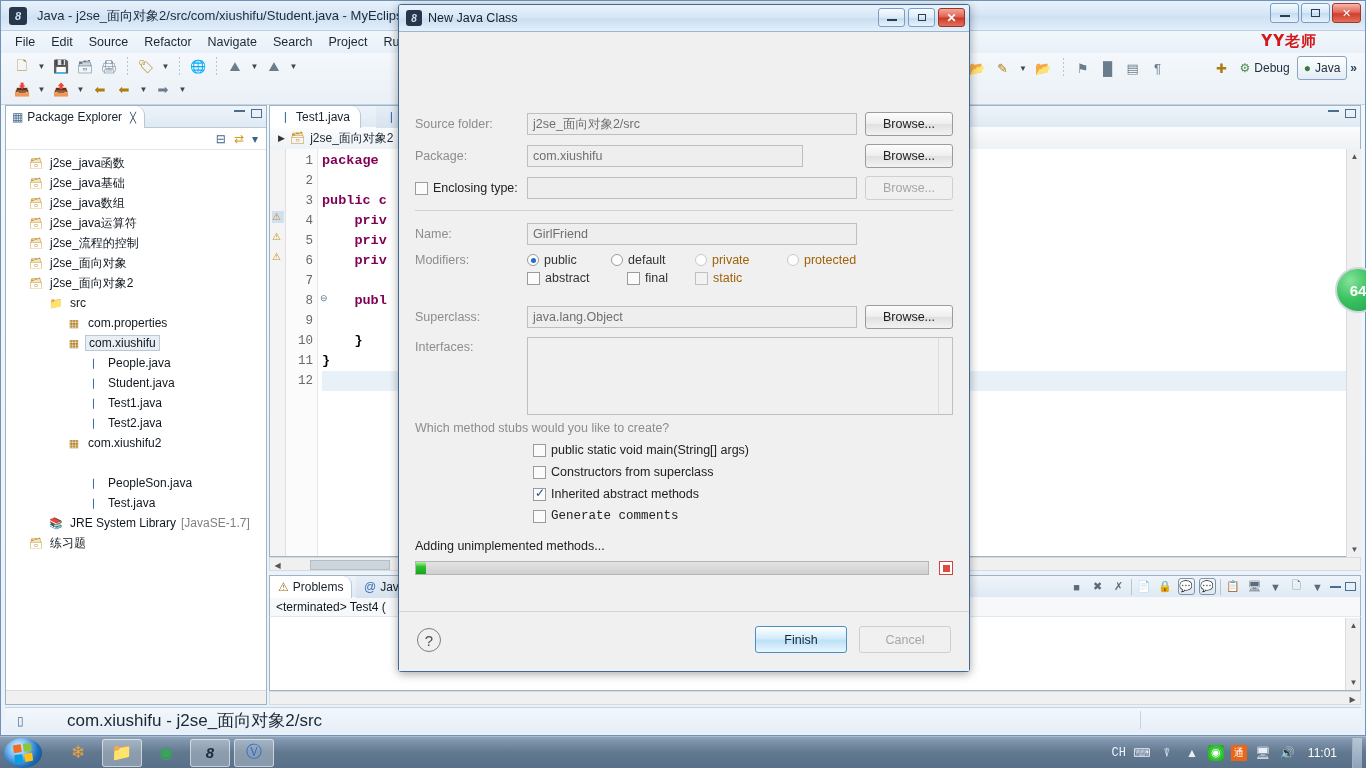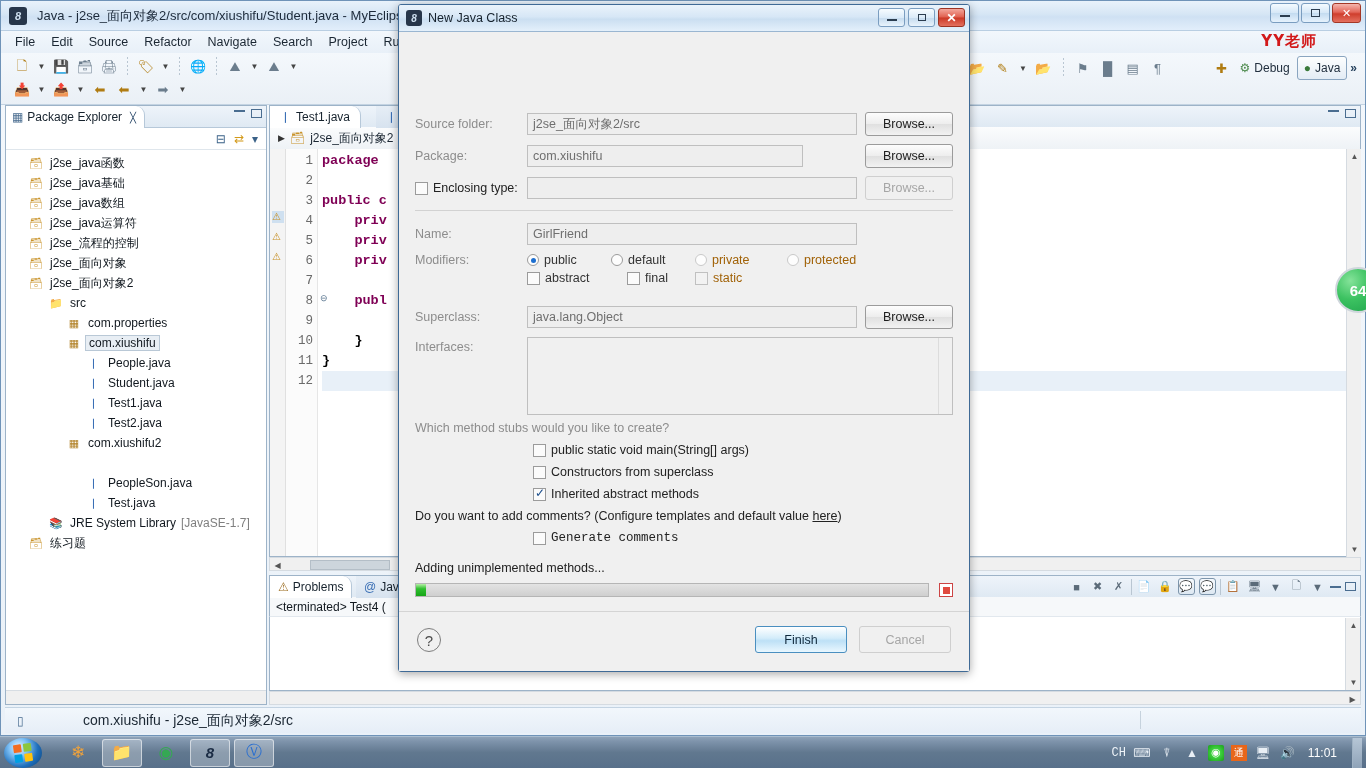--- a/index.html
+++ b/index.html
@@ -175,21 +175,21 @@
   .bt-body { position:absolute; left:0; right:0; top:42px; bottom:14px; background:#fff;
     border:1px solid #9db3c8; border-top:none;}
   .bt-vscroll { position:absolute; right:1px; top:43px; bottom:15px; width:15px; background:#f0f0f0; border-left:1px solid #d5dbe1;}
   .bt-hscroll { position:absolute; left:0; right:0; bottom:0; height:14px; background:#f0f0f0; border:1px solid #d5dbe1;}
 
   
   .statusbar { position:absolute; left:4px; right:4px; bottom:2px; height:26px;
     display:flex; align-items:center; gap:8px;
     background:linear-gradient(180deg,#f2f7fc,#e6eef7); border-top:1px solid #c3d3e2; }
   .st-icon { margin-left:12px; width:18px; font-size:12px; color:#4a6d90;}
-  .st-text { font-size:14px; color:#1b2733; margin-left:40px;}
+  .st-text { font-size:17px; color:#1b2733; margin-left:24px;}
   .st-sep { position:absolute; right:220px; top:3px; width:1px; height:18px; background:#c6d2dd;}
 
   
   .badge64 {
     position:absolute; right:-16px; top:266px; width:46px; height:46px; border-radius:50%;
     background: radial-gradient(circle at 32% 28%, #85e39a 0%, #3cc261 45%, #1da24a 100%);
     border:2px solid #cfd6dc; color:#fff; font-weight:bold; font-size:15px;
     display:flex; align-items:center; justify-content:center;
     font-family:"Liberation Sans", sans-serif;
   }
@@ -733,23 +733,20 @@
       </div>
       <div class="stub-item">
         <span class="cbox"></span>
         <span>Constructors from superclass</span>
       </div>
       <div class="stub-item">
         <span class="cbox checked"></span>
         <span>Inherited abstract methods</span>
       </div>
 
-      <div class="comments-q">
-        <span>Do you want to add comments? (Configure templates and default value </span><a href="#">here</a><span>)</span>
-      </div>
 
       <div class="stub-item" style="margin-top:8px;font-family:Liberation Mono, monospace;">
         <span class="cbox"></span>
         <span>Generate comments</span>
       </div>
 
       <div class="progress-label">Adding unimplemented methods...</div>
       <div class="progress-row">
         <div class="pbar">
           <div class="pfill" id="pfill" style="width: 2%;"></div>

